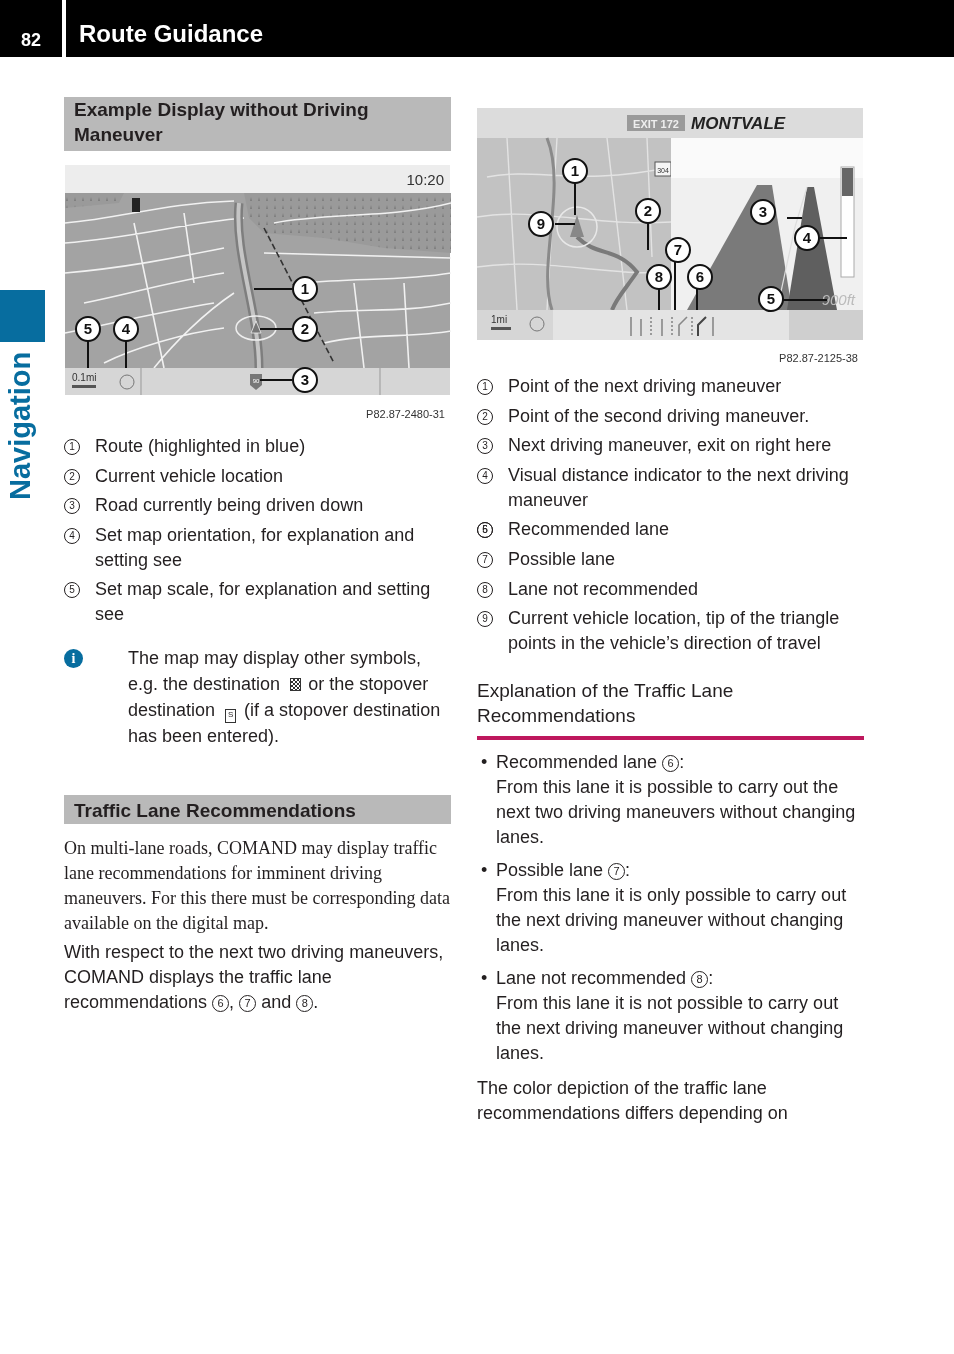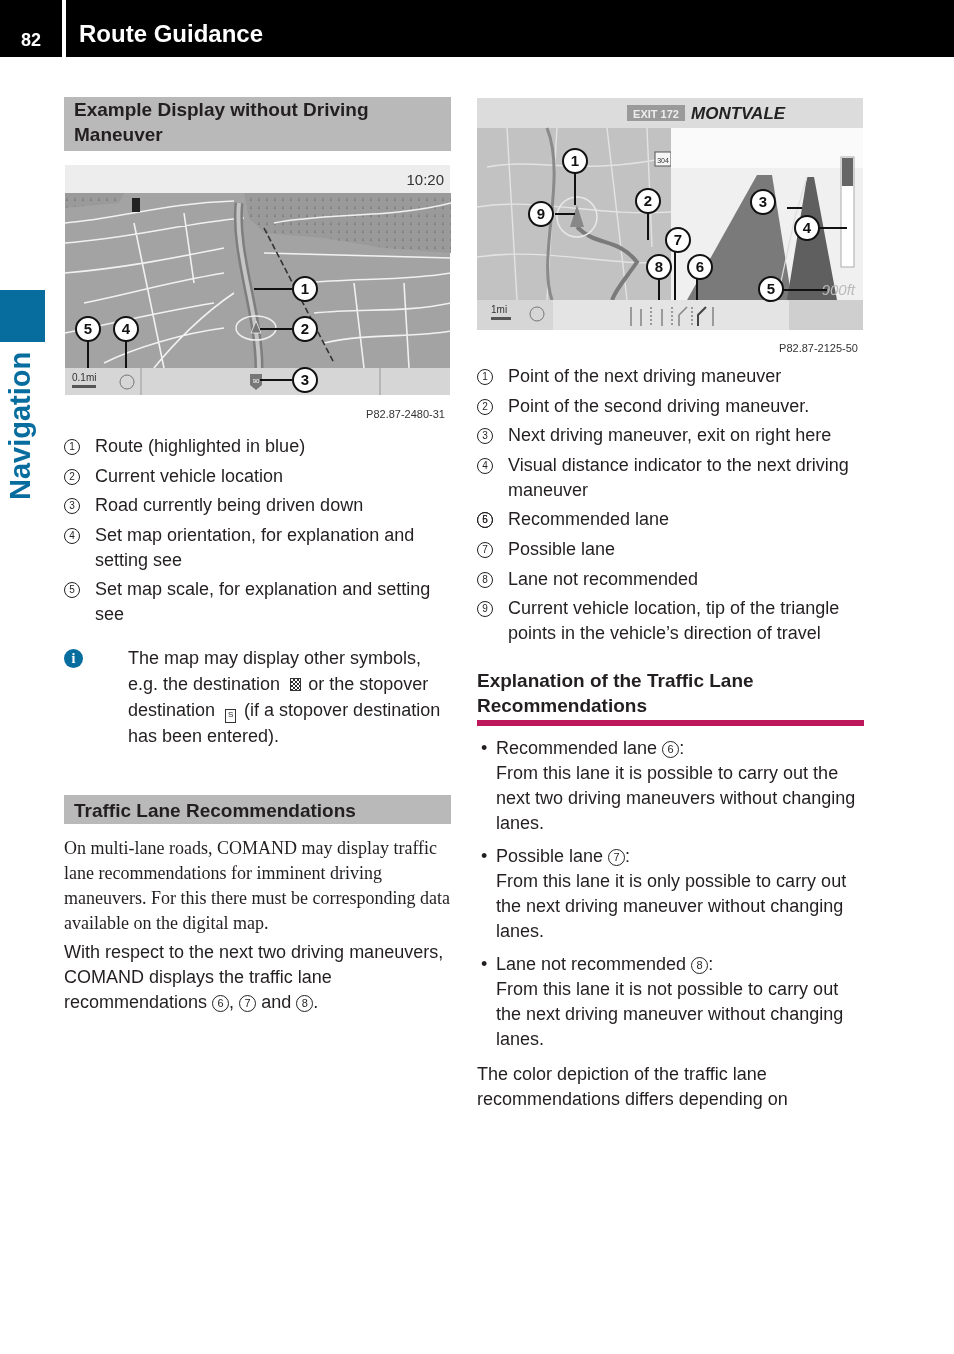--- a/index.html
+++ b/index.html
@@ -8,21 +8,21 @@
 
     .header { position: absolute; left: 0; top: 0; width: 954px; height: 57px; background: #000000; }
     .header .page-num { position: absolute; left: 0; top: 0; width: 62px; height: 57px; color: #fff; font-weight: bold; font-size: 18px; line-height: 80px; text-align: center; }
     .header .divider { position: absolute; left: 62px; top: 0; width: 4px; height: 57px; background: #ffffff; }
     .header .title { position: absolute; left: 79px; top: 20px; color: #fff; font-weight: bold; font-size: 24px; }
 
     .side-tab { position: absolute; left: 0; top: 290px; width: 45px; height: 52px; background: #076d9f; }
     .side-label { position: absolute; left: 4px; top: 500px; transform-origin: 0 0; transform: rotate(-90deg); color: #076d9f; font-weight: bold; font-size: 29px; white-space: nowrap; width: 160px; }
 
     .col-left { position: absolute; left: 64px; top: 97px; width: 387px; }
-    .col-right { position: absolute; left: 477px; top: 97px; width: 387px; }
+    .col-right { position: absolute; left: 477px; top: 107px; width: 387px; }
 
     .gray-heading { background: #b9b9b9; padding: 0 10px 4px 10px; font-weight: bold; font-size: 19px; line-height: 25px; color: #231f20; }
 
     .figure { position: relative; width: 387px; background: #fff; }
     .fig-code { text-align: right; font-size: 11px; color: #333; padding-right: 6px; font-family: "Liberation Sans", sans-serif; }
 
     .legend { list-style: none; margin-top: 10px; }
     .legend li { position: relative; padding-left: 31px; font-size: 18px; line-height: 25px; margin-bottom: 4.6px; }
     .legend li .num { position: absolute; left: 0; top: 5px; width: 16px; height: 16px; border: 1.2px solid #231f20; border-radius: 50%; font-size: 10px; line-height: 14px; text-align: center; }
 
@@ -30,21 +30,21 @@
     .info .info-icon { position: absolute; left: 0; top: 4px; width: 19px; height: 19px; border-radius: 50%; background: #076d9f; color: #fff; font-weight: bold; font-size: 14px; line-height: 19px; text-align: center; font-family: "Liberation Serif", serif; }
     .info .text { display: block; margin-left: 44px; }
     .checker { display: inline-block; width: 11px; height: 13px; border: 1px solid #333; vertical-align: -1px; margin: 0 7px 0 10px;
       background-image: linear-gradient(45deg, #333 25%, transparent 25%, transparent 75%, #333 75%), linear-gradient(45deg, #333 25%, transparent 25%, transparent 75%, #333 75%);
       background-size: 4px 4px; background-position: 0 0, 2px 2px; }
     .stop-flag { display: inline-block; width: 11px; height: 14px; border: 1px solid #333; font-size: 8px; line-height: 10px; text-align: center; vertical-align: -1px; margin: 0 8px 0 10px; }
 
     .para { font-size: 18px; line-height: 25px; margin-top: 6px; }
     .circ { display: inline-block; width: 17px; height: 17px; border: 1.2px solid #231f20; border-radius: 50%; font-size: 11px; line-height: 15px; text-align: center; vertical-align: 1px; }
 
-    .rule-heading { font-weight: bold; font-size: 19px; line-height: 25px; padding-bottom: 2px; border-bottom: 6px solid #be185d; margin-top: 26px; }
+    .rule-heading { font-weight: normal; font-size: 19px; line-height: 25px; padding-bottom: 8px; border-bottom: 4px solid #be185d; margin-top: 26px; }
 
     .bullets { list-style: none; margin-top: 10px; }
     .bullets li { position: relative; padding-left: 19px; font-size: 18px; line-height: 25px; margin-bottom: 8px; }
     .bullets li::before { content: "•"; position: absolute; left: 4px; top: 0; }
     .bullets li .desc { display: block; }
 
     svg text { font-family: "Liberation Sans", sans-serif; }
   </style>
 </head>
 <body>
@@ -205,21 +205,21 @@
         <text x="171" y="109">2</text>
         <text x="286" y="110">3</text>
         <text x="330" y="136">4</text>
         <text x="294" y="197">5</text>
         <text x="223" y="175">6</text>
         <text x="201" y="148">7</text>
         <text x="182" y="175">8</text>
         <text x="64" y="122">9</text>
       </g>
     </svg>
-    <div class="fig-code" style="margin-top:-17px;">P82.87-2125-50</div>
+    <div class="fig-code" style="margin-top:-17px;">P82.87-2125-38</div>
   </div>
 
   <ul class="legend" style="margin-top:10px;">
     <li><span class="num">1</span><span>Point of the next driving maneuver</span></li>
     <li><span class="num">2</span><span>Point of the second driving maneuver.</span></li>
     <li><span class="num">3</span><span>Next driving maneuver, exit on right here</span></li>
     <li><span class="num">4</span><span>Visual distance indicator to the next driving maneuver</span></li>
     <li><span class="num">5</span></li>
     <li><span class="num">6</span><span>Recommended lane</span></li>
     <li><span class="num">7</span><span>Possible lane</span></li>

